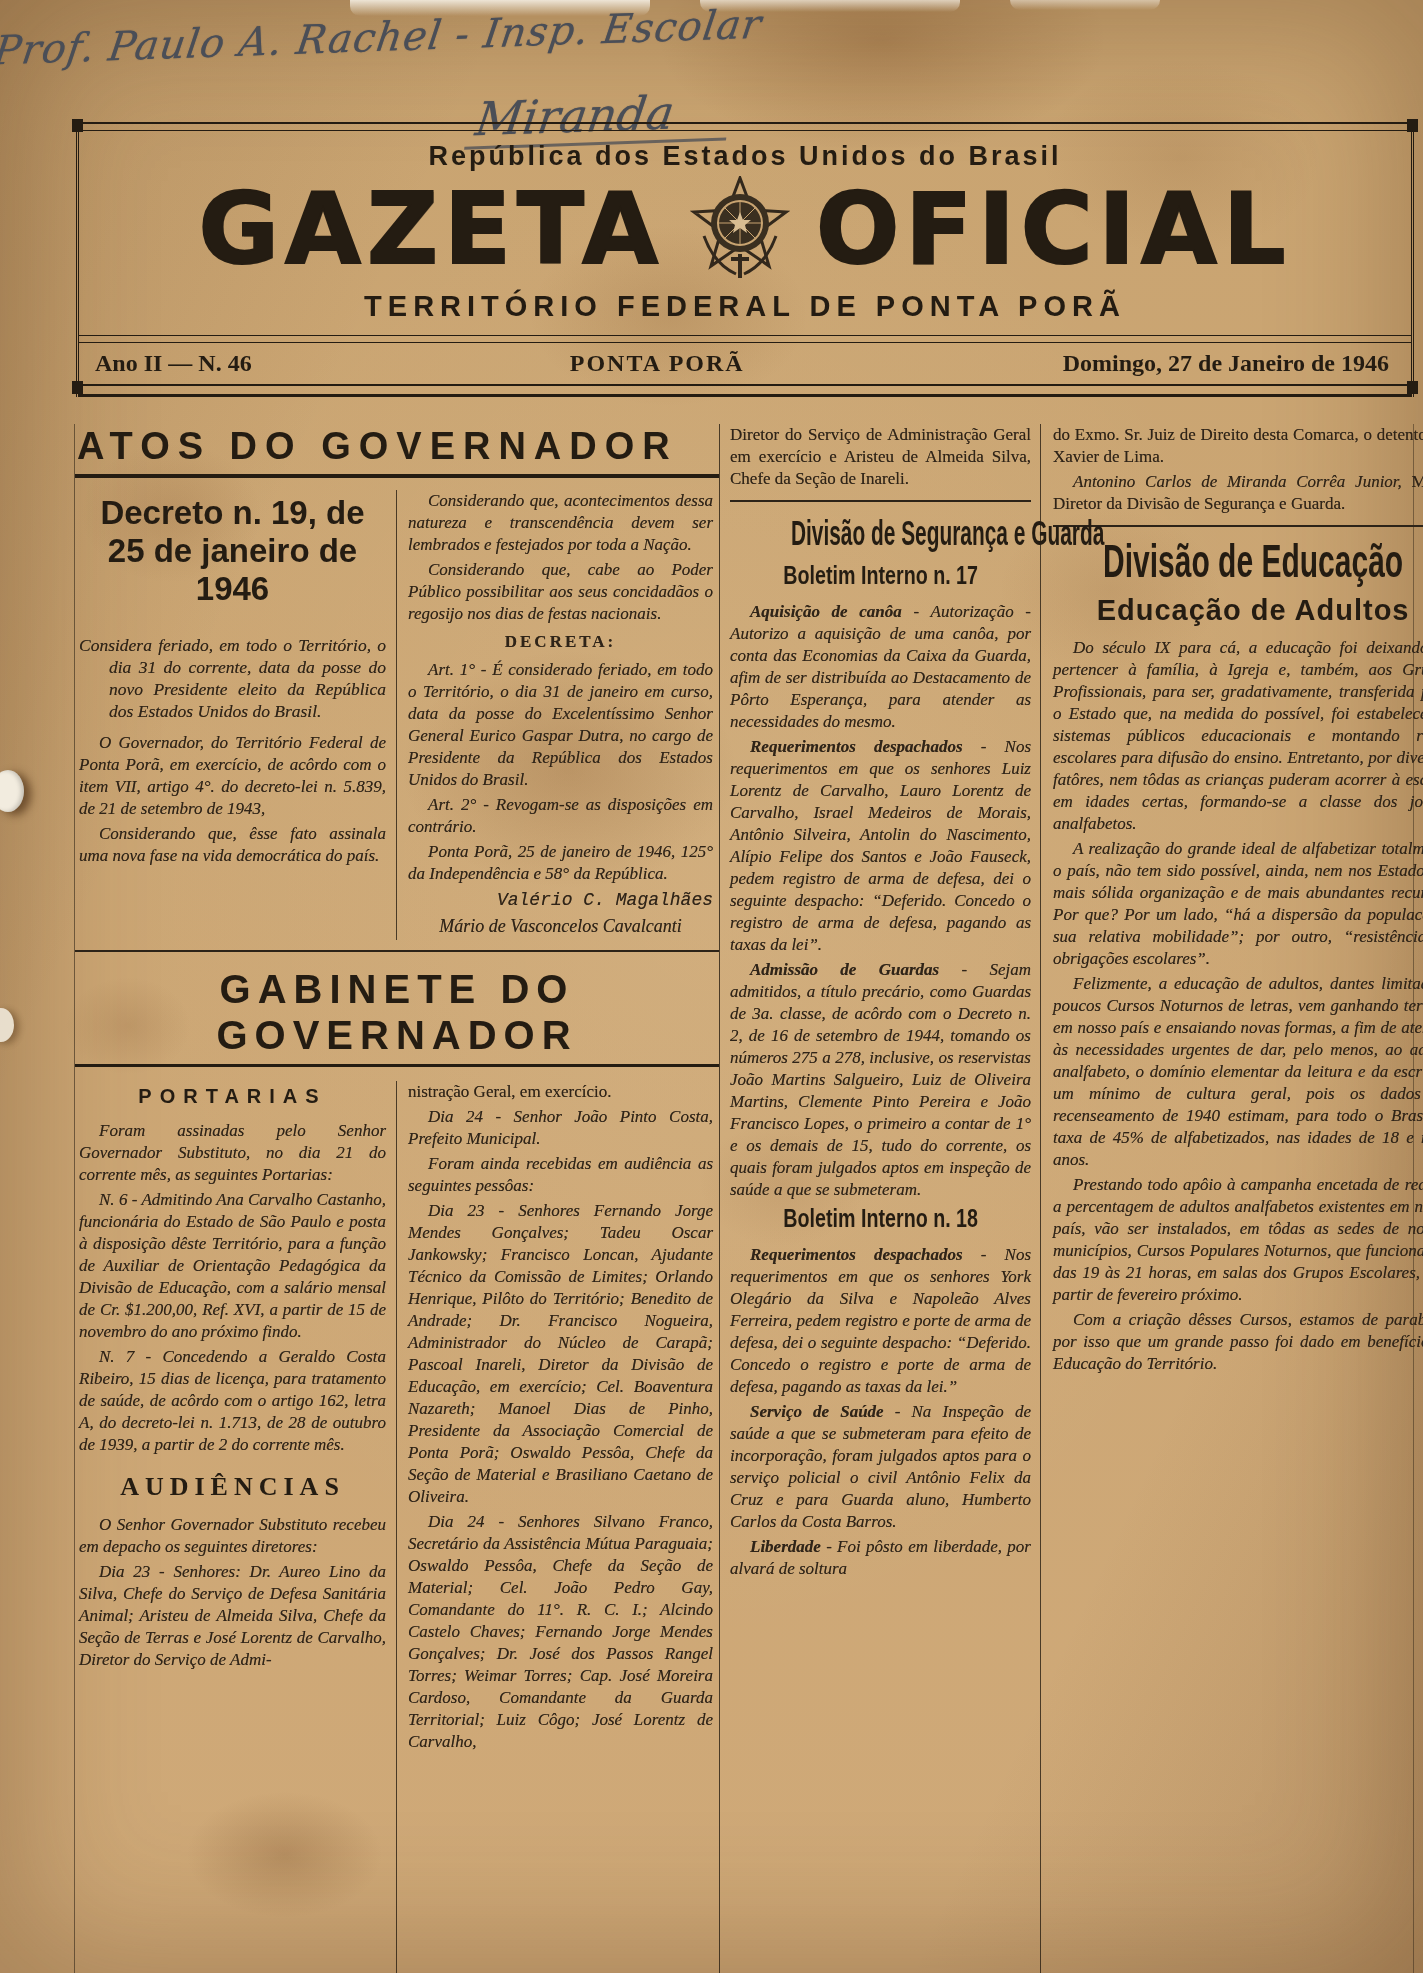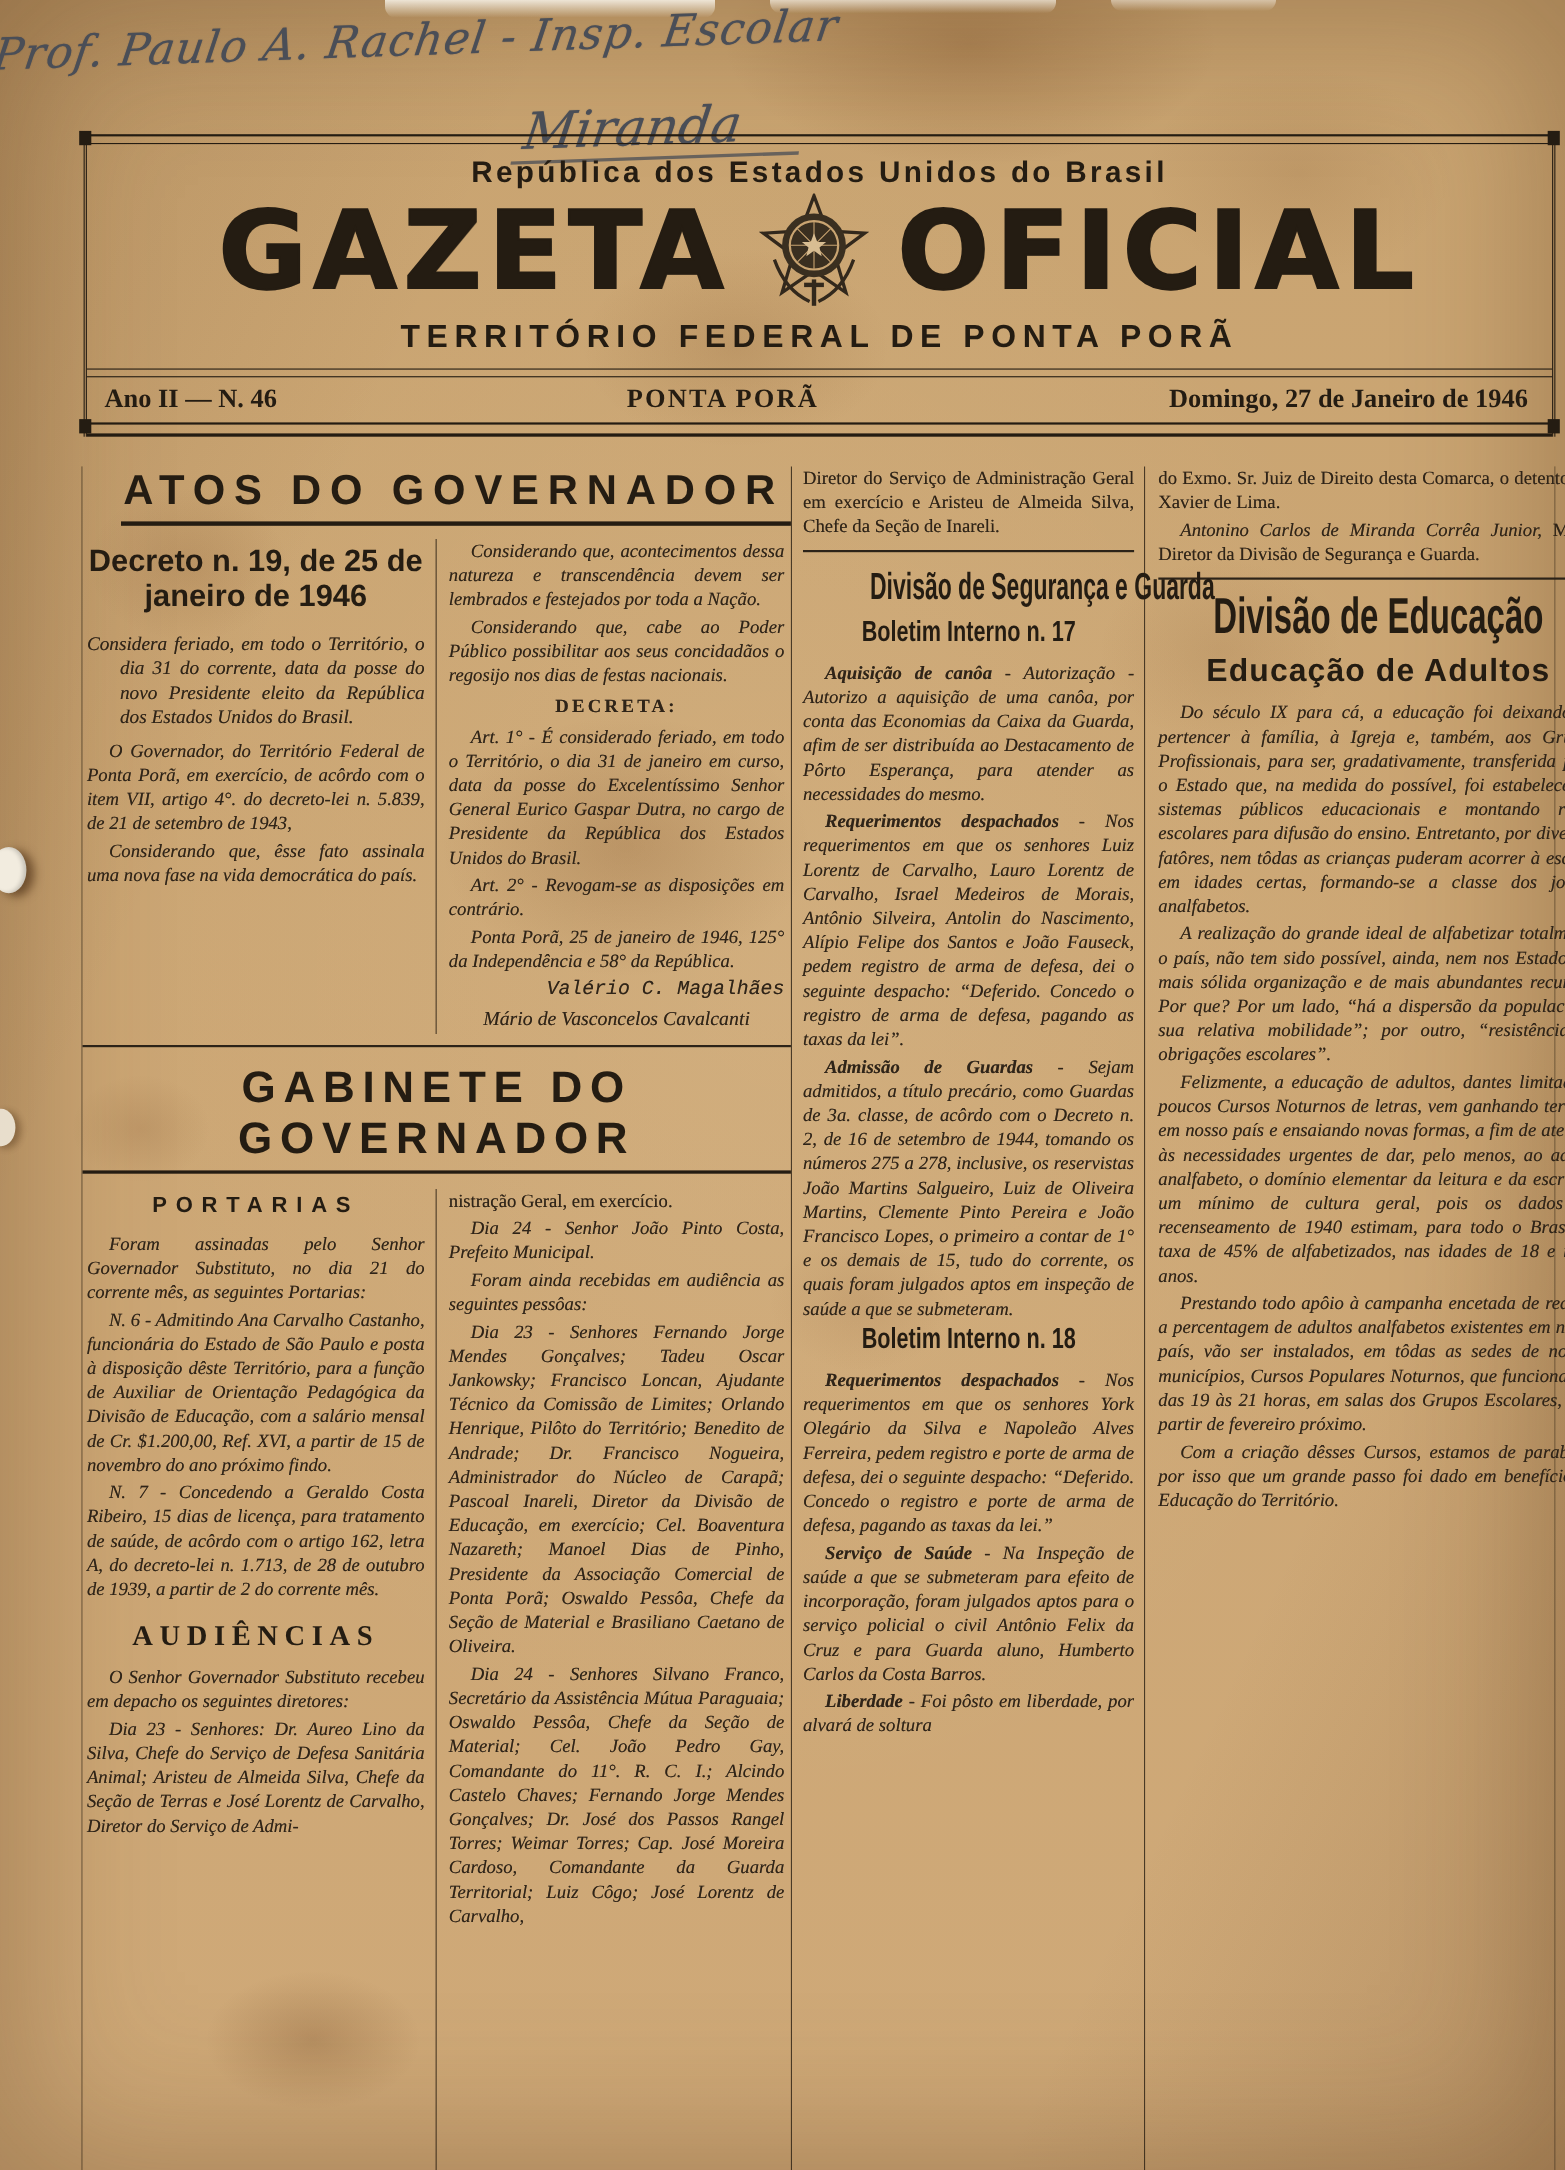--- a/index.html
+++ b/index.html
@@ -83,21 +83,21 @@
   p.hang{padding-left:30px;text-indent:-30px;margin-top:6px;margin-bottom:10px;font-size:17.5px;}
   p.decreta{text-align:center;font-weight:bold;letter-spacing:3px;margin:6px 0;}
   p.sig{font-style:italic;font-size:18px;margin-top:4px;}
   .sig1{text-align:right;padding-left:70px;font-family:Liberation Mono, monospace;}
   .sig2{text-align:center;}
   .sig4 i{font-style:italic;}
   .sig4{text-indent:20px;margin-bottom:8px;}
 
   .sec-head{font-family:"Liberation Sans",sans-serif;font-weight:bold;color:#241c12;margin:0;}
   .atos{font-size:38px;letter-spacing:8px;line-height:1.1;padding:2px 0 6px 2px;
-        border-bottom:4px solid #241c12;margin-bottom:12px;margin-left:35px;}
+        border-bottom:4px solid #241c12;margin-bottom:12px;}
   .gab{font-size:40px;letter-spacing:7px;text-align:center;line-height:1.15;
        border-top:2px solid #2c2318;border-bottom:3.5px solid #241c12;
        padding:14px 0 6px 0;margin:10px 0 14px 0;}
   .sub-head{font-family:"Liberation Sans",sans-serif;font-weight:bold;color:#241c12;
             text-align:center;margin:4px 0 12px 0;}
   .portarias{font-size:20px;letter-spacing:8px;}
   .audiencias{font-family:"Liberation Serif",serif;font-size:26px;letter-spacing:6px;margin-top:16px;}
   .rule{height:0;border-top:2.5px solid #2c2318;margin:10px 0 12px 0;}
   .cond-head{text-align:center;margin:2px 0 10px 0;color:#241c12;font-family:"Liberation Sans",sans-serif;font-weight:bold;white-space:nowrap;}
   .cond-head .condX{display:inline-block;transform:scale(.72,1.18);transform-origin:center;}
@@ -162,21 +162,21 @@
       </div>
   </div>
 
   <div class="body-grid">
 
     <div class="left-half">
       <h1 class="sec-head atos">ATOS DO GOVERNADOR</h1>
 
       <div class="two-col">
         <div class="colA">
-          <h2 class="sub-head" style="font-size:28px;margin-bottom:16px;text-align:center;">Decreto n. 19, de 25 de janeiro de 1946</h2>
+          <h2 class="sub-head" style="font-size:33px;margin-bottom:26px;text-align:center;">Decreto n. 19, de 25 de janeiro de 1946</h2>
           <p class="it hang">Considera feriado, em todo o Território, o dia 31 do corrente, data da posse do novo Presidente eleito da República dos Estados Unidos do Brasil.</p>
           <p class="ind">O Governador, do Território Federal de Ponta Porã, em exercício, de acôrdo com o item VII, artigo 4°. do decreto-lei n. 5.839, de 21 de setembro de 1943,</p>
           <p class="ind">Considerando que, êsse fato assinala uma nova fase na vida democrática do país.</p>
         </div>
         <div class="colB">
           <p class="ind">Considerando que, acontecimentos dessa natureza e transcendência devem ser lembrados e festejados por toda a Nação.</p>
           <p class="ind">Considerando que, cabe ao Poder Público possibilitar aos seus concidadãos o regosijo nos dias de festas nacionais.</p>
           <p class="decreta">DECRETA:</p>
           <p class="ind">Art. 1° - É considerado feriado, em todo o Território, o dia 31 de janeiro em curso, data da posse do Excelentíssimo Senhor General Eurico Gaspar Dutra, no cargo de Presidente da República dos Estados Unidos do Brasil.</p>
           <p class="ind">Art. 2° - Revogam-se as disposições em contrário.</p>

